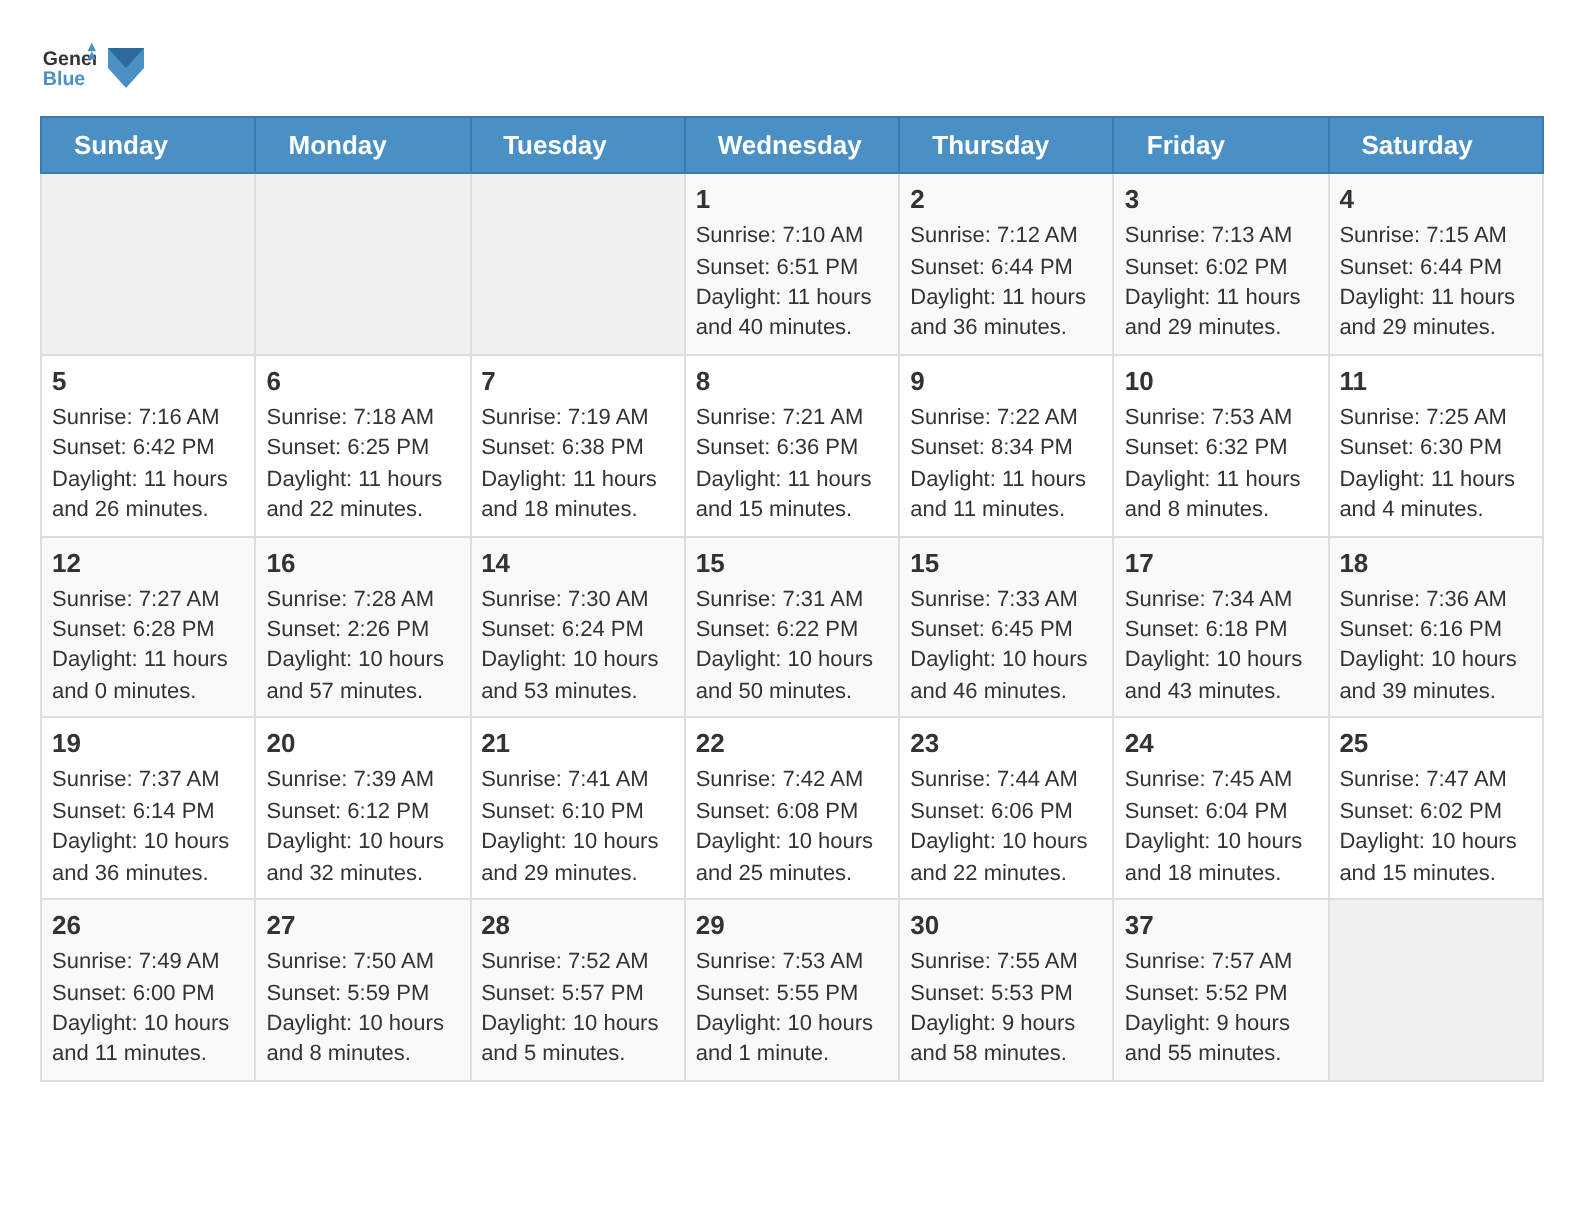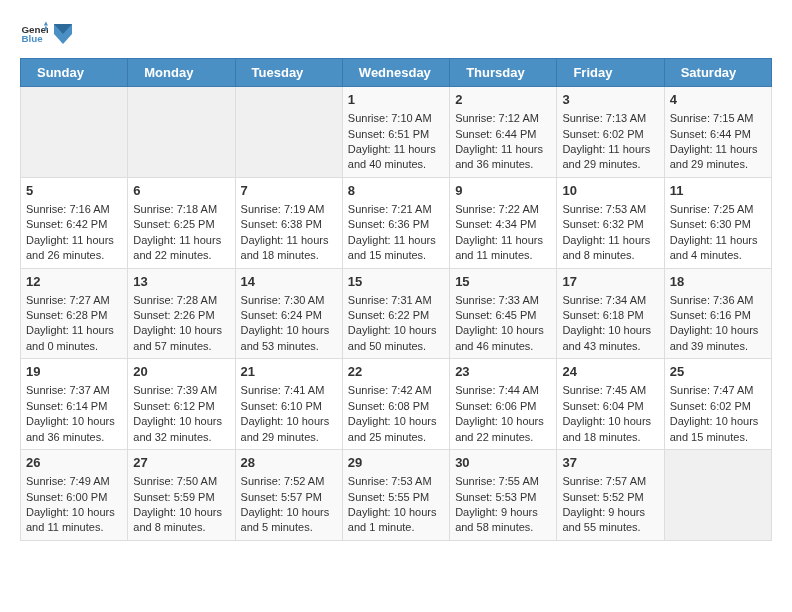--- a/index.html
+++ b/index.html
@@ -189,21 +189,21 @@
         <td>
           <span class="day-num">8</span>
           <div>Sunrise: 7:21 AM</div>
           <div>Sunset: 6:36 PM</div>
           <div>Daylight: 11 hours</div>
           <div>and 15 minutes.</div>
         </td>
         <td>
           <span class="day-num">9</span>
           <div>Sunrise: 7:22 AM</div>
-          <div>Sunset: 4:34 PM</div>
+          <div>Sunset: 8:34 PM</div>
           <div>Daylight: 11 hours</div>
           <div>and 11 minutes.</div>
         </td>
         <td>
           <span class="day-num">10</span>
           <div>Sunrise: 7:53 AM</div>
           <div>Sunset: 6:32 PM</div>
           <div>Daylight: 11 hours</div>
           <div>and 8 minutes.</div>
         </td>
@@ -217,21 +217,21 @@
       </tr>
       <tr>
         <td>
           <span class="day-num">12</span>
           <div>Sunrise: 7:27 AM</div>
           <div>Sunset: 6:28 PM</div>
           <div>Daylight: 11 hours</div>
           <div>and 0 minutes.</div>
         </td>
         <td>
-          <span class="day-num">13</span>
+          <span class="day-num">16</span>
           <div>Sunrise: 7:28 AM</div>
           <div>Sunset: 2:26 PM</div>
           <div>Daylight: 10 hours</div>
           <div>and 57 minutes.</div>
         </td>
         <td>
           <span class="day-num">14</span>
           <div>Sunrise: 7:30 AM</div>
           <div>Sunset: 6:24 PM</div>
           <div>Daylight: 10 hours</div>

